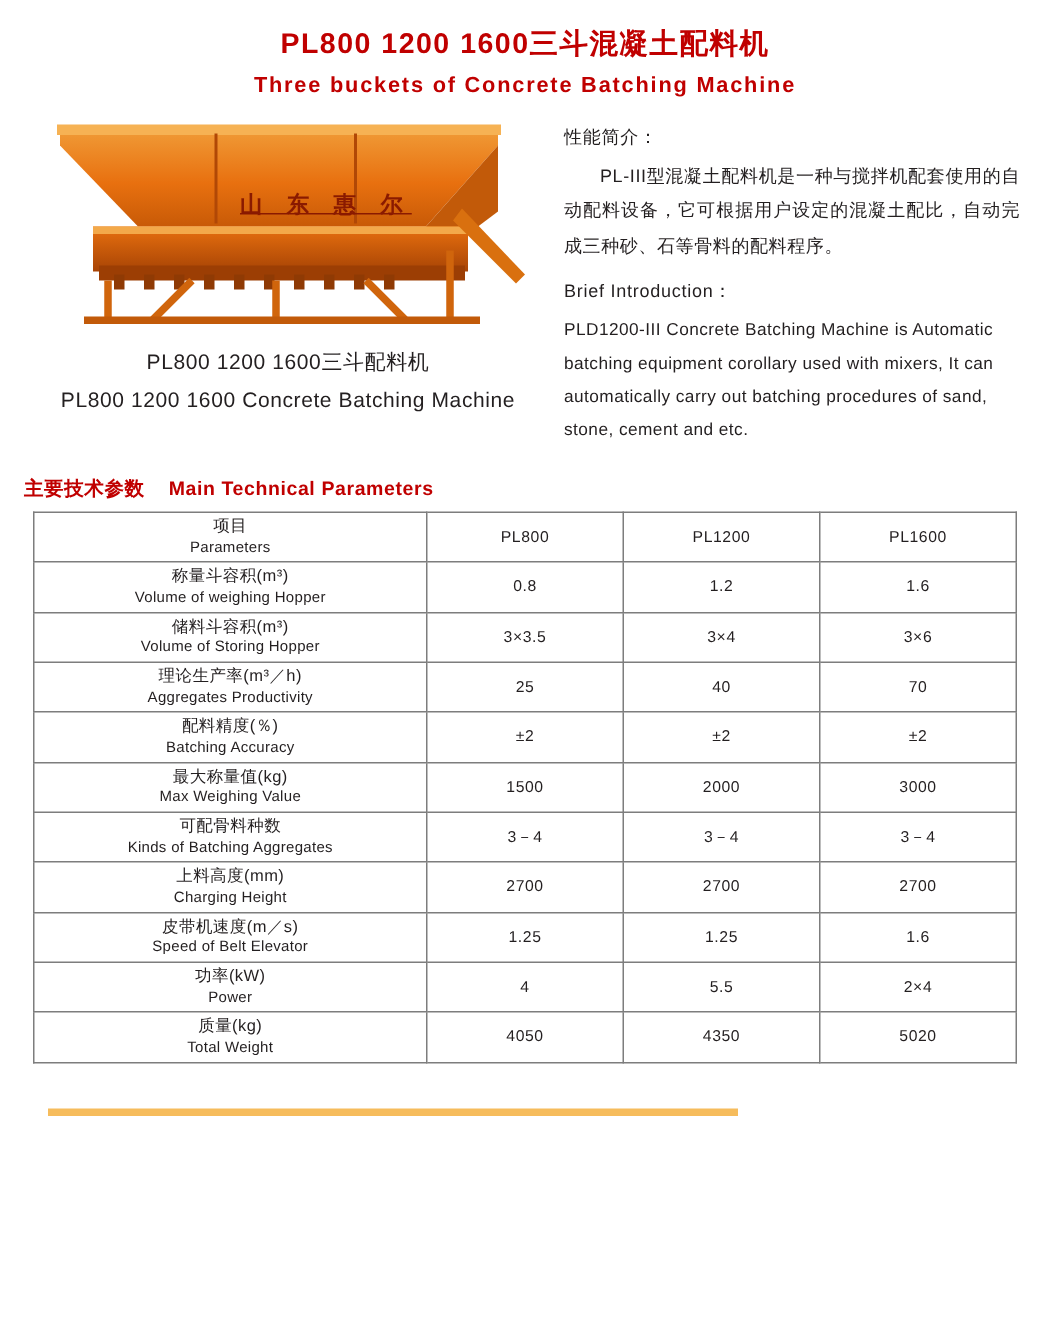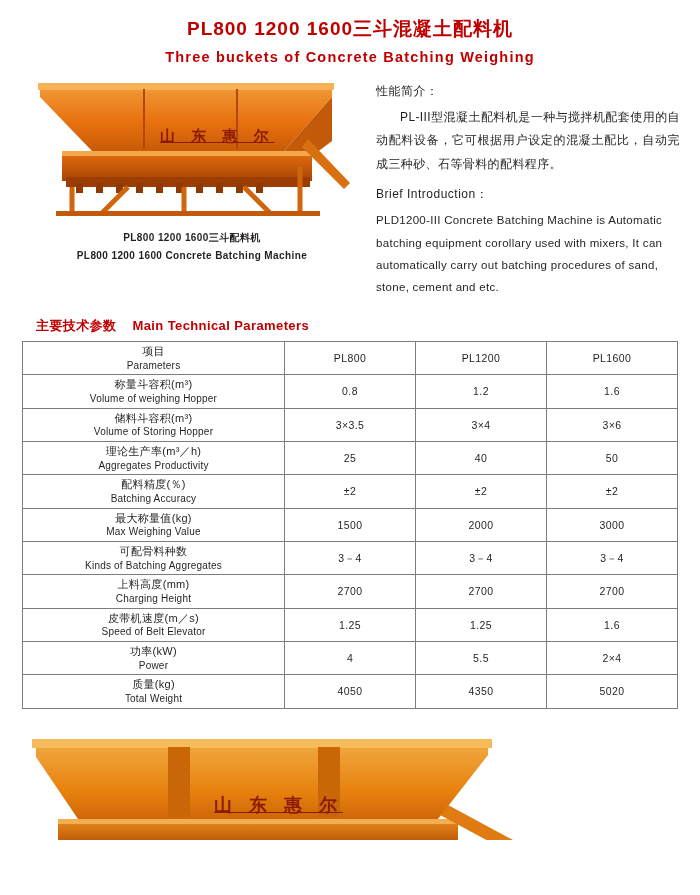--- a/index.html
+++ b/index.html
@@ -3,21 +3,21 @@
 <meta charset="utf-8">
 <style>
   * { box-sizing: border-box; }
   html, body {
     margin: 0; padding: 0;
     width: 700px; height: 895px;
     background: #ffffff;
     font-family: "Liberation Sans", sans-serif;
     color: #231f20;
   }
-  .page { position: relative; width: 700px; height: 840px; overflow: hidden; }
+  .page { position: relative; width: 700px; height: 744px; overflow: hidden; }
 
   
   .title-cn {
     text-align: center;
     color: #c00000;
     font-size: 19px;
     font-weight: bold;
     letter-spacing: 1px;
     margin-top: 16px;
   }
@@ -40,26 +40,25 @@
   .text-col { width: 318px; padding-left: 14px; padding-top: 4px; }
 
   .photo1 {
     position: relative;
     width: 320px;
     height: 140px;
     margin: 0 auto;
   }
   .caption {
     text-align: center;
-    font-size: 10px;
+    font-size: 14px;
     color: #231f20;
     line-height: 1.75;
     margin-top: 10px;
     letter-spacing: .4px;
-    font-weight: bold;
   }
 
   .para-head { font-size: 12px; color: #231f20; margin-bottom: 6px; letter-spacing: .5px;}
   .para {
     font-size: 12px;
     line-height: 1.95;
     text-align: justify;
     letter-spacing: .4px;
     margin: 0 0 2px 0;
   }
@@ -67,21 +66,21 @@
   .para-en {
     font-size: 11.5px;
     line-height: 1.95;
     letter-spacing: .3px;
     margin: 0;
   }
   .gap-sm { height: 8px; }
 
   
   .section-head {
-    margin: 18px 0 6px 36px;
+    margin: 18px 0 6px 16px;
     font-size: 13px;
     font-weight: bold;
     color: #c00000;
     letter-spacing: .4px;
   }
   .section-head .en { margin-left: 12px; }
 
   
   table.spec {
     border-collapse: collapse;
@@ -122,21 +121,21 @@
     letter-spacing: 6px;
     text-decoration: underline;
   }
 </style>
 </head>
 <body>
 
 <div class="page">
 
   <div class="title-cn">PL800 1200 1600三斗混凝土配料机</div>
-  <div class="title-en">Three buckets of Concrete Batching Weighing</div>
+  <div class="title-en">Three buckets of Concrete Batching Machine</div>
 
   <div class="top-wrap">
 
     <div class="photo-col">
       <div class="photo1">
         <svg width="320" height="140" viewBox="0 0 320 140">
           <defs>
             <linearGradient id="og" x1="0" y1="0" x2="0" y2="1">
               <stop offset="0%" stop-color="#f09a36"></stop>
               <stop offset="55%" stop-color="#e8700f"></stop>
@@ -238,21 +237,21 @@
           <td class="val">3×4</td>
           <td class="val">3×6</td>
         </tr>
         <tr>
           <td class="param">
             <span class="cn-line">理论生产率(m³／h)</span>
             <span class="en-line">Aggregates Productivity</span>
           </td>
           <td class="val">25</td>
           <td class="val">40</td>
-          <td class="val">50</td>
+          <td class="val">70</td>
         </tr>
         <tr>
           <td class="param">
             <span class="cn-line">配料精度(％)</span>
             <span class="en-line">Batching Accuracy</span>
           </td>
           <td class="val">±2</td>
           <td class="val">±2</td>
           <td class="val">±2</td>
         </tr>

